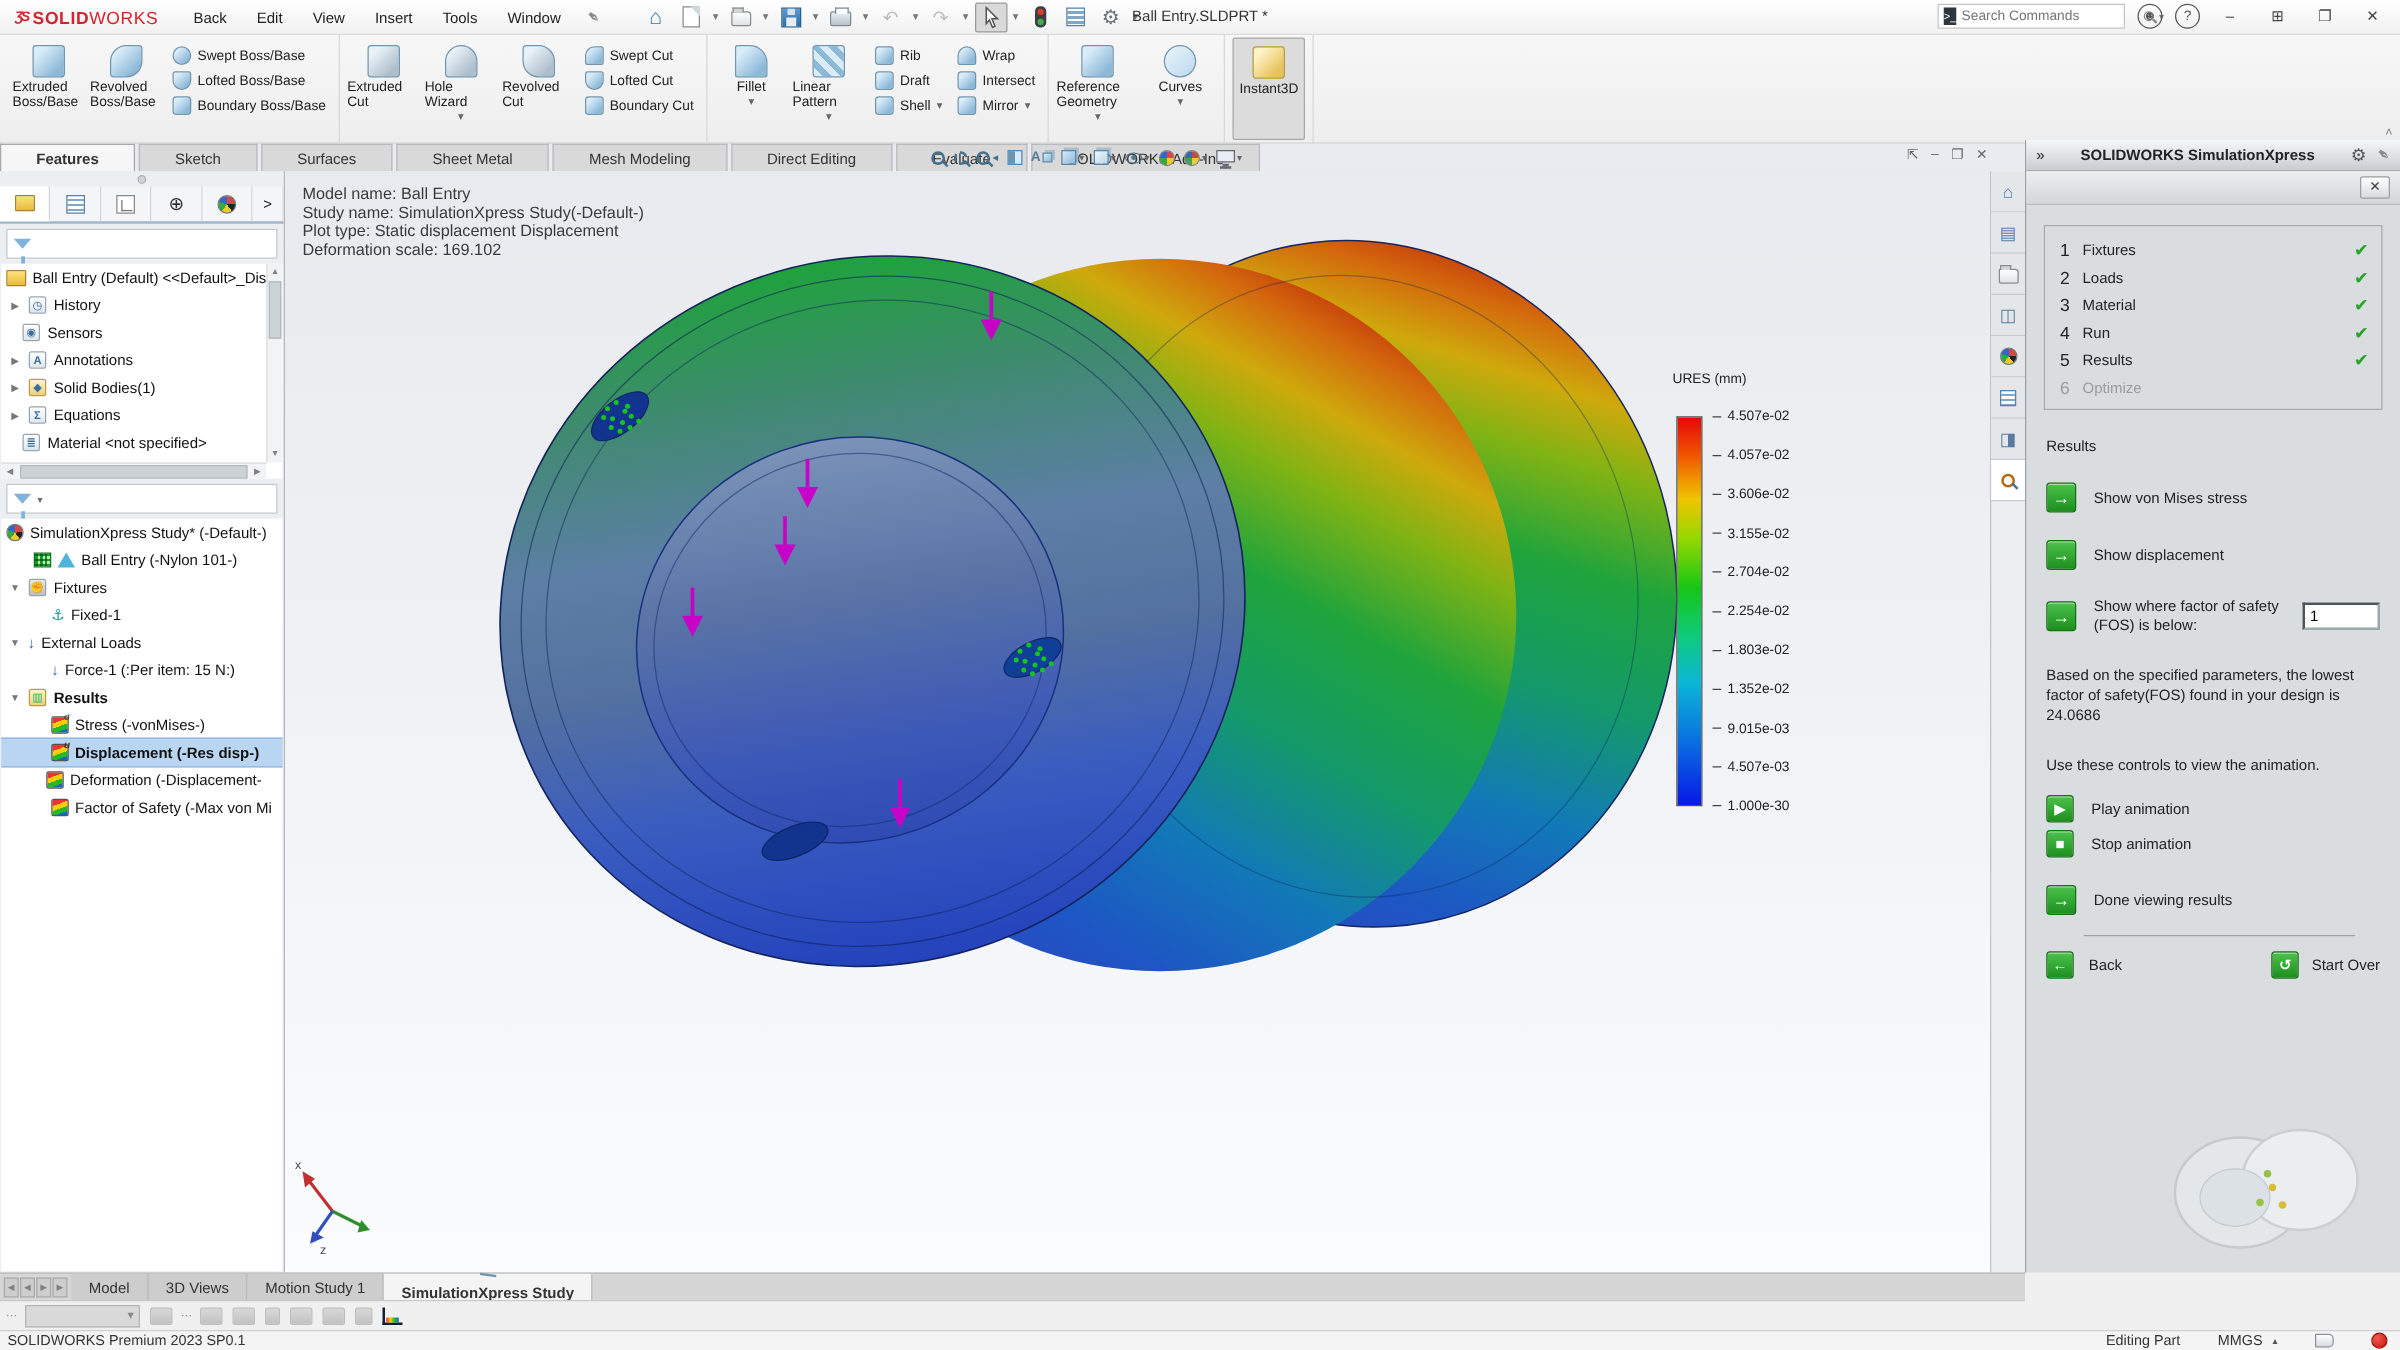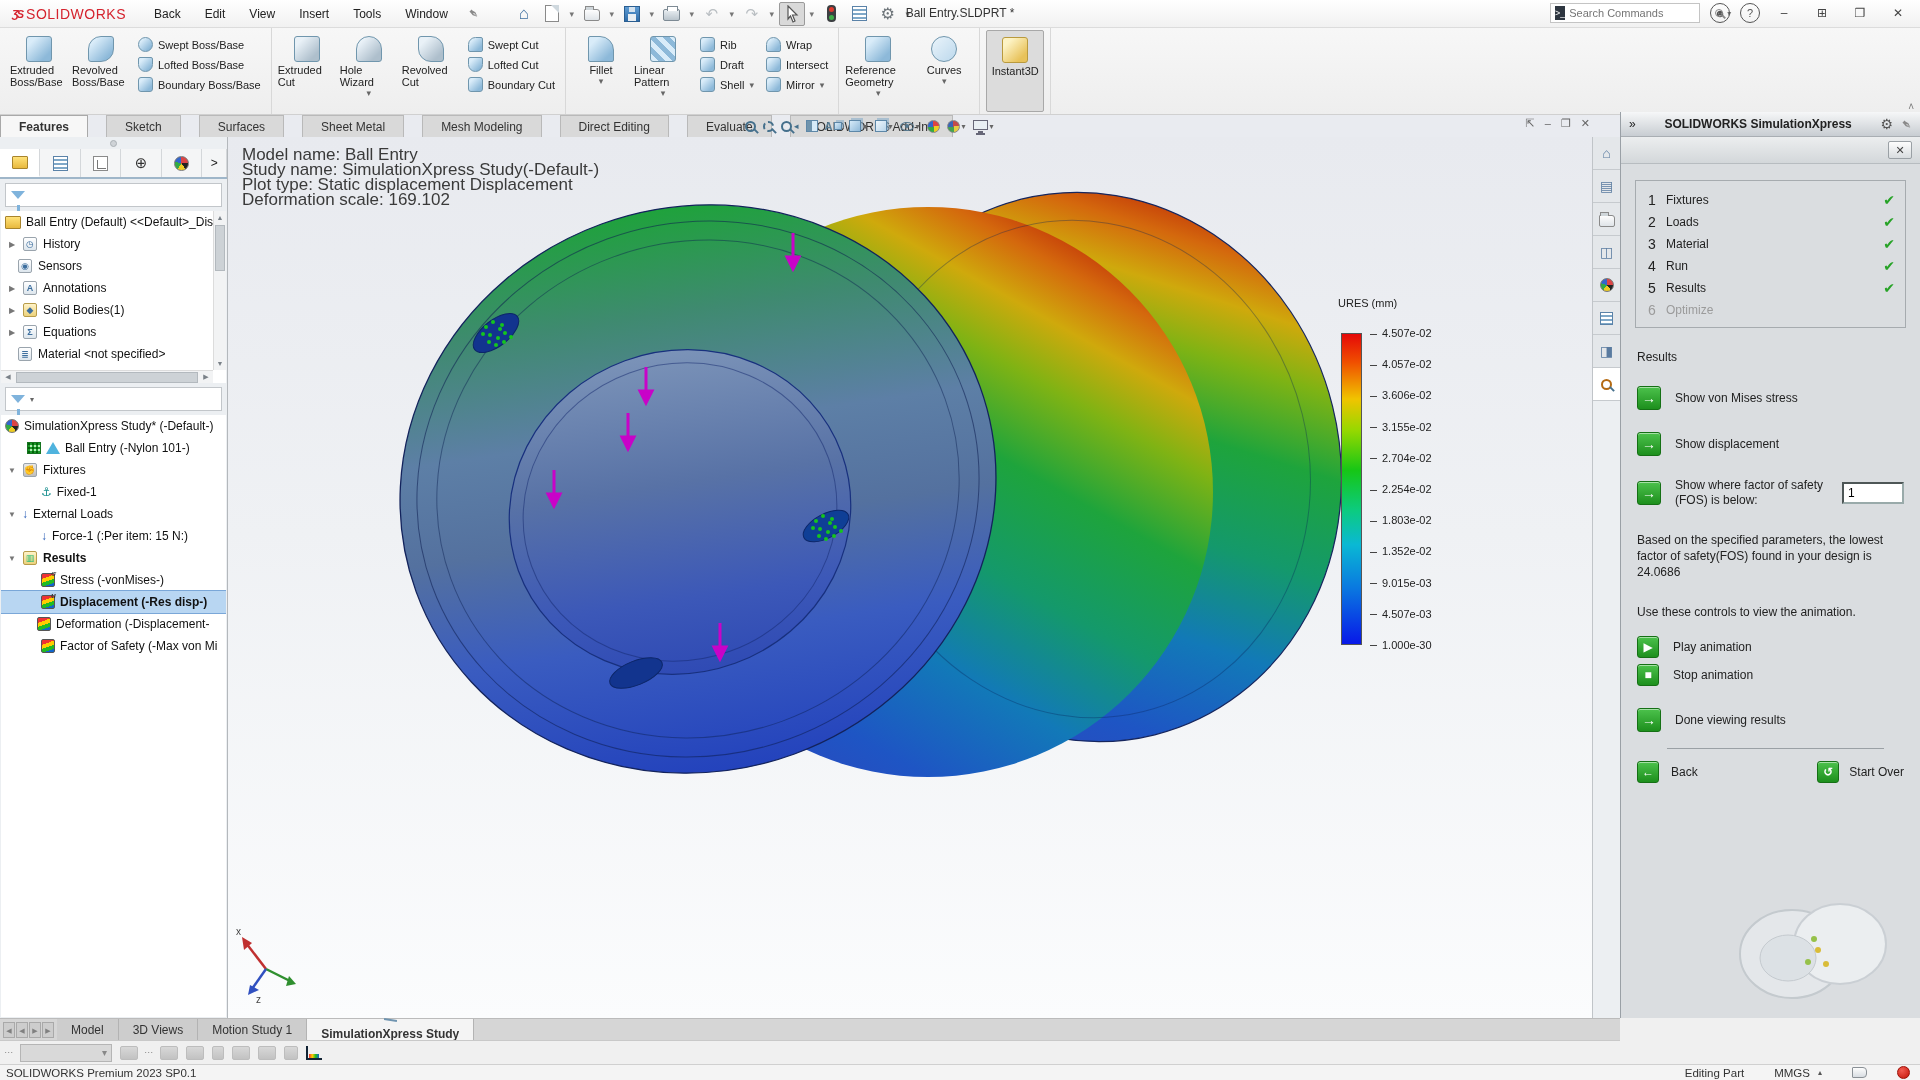--- a/index.html
+++ b/index.html
@@ -4,21 +4,21 @@
 <style>
   * { margin:0; padding:0; box-sizing:border-box; }
   html,body { width:1920px; height:1080px; overflow:hidden; }
   body { font-family:"Liberation Sans","DejaVu Sans",sans-serif; font-size:12px; color:#222; background:#f0f0f0; }
   .app { position:relative; width:1920px; height:1080px; background:#f0f0f0; }
 
   
   .menubar { position:absolute; top:0; left:0; right:0; height:28px; background:linear-gradient(#ffffff,#f1f1f1); border-bottom:1px solid #dcdcdc; display:flex; align-items:center; }
   .logo { display:flex; align-items:center; gap:4px; padding:0 10px 0 12px; }
   .logo-mark { font-weight:bold; font-style:italic; font-size:11px; color:#d5232e; letter-spacing:-2px; }
-  .logo-solid { font-weight:normal; font-size:14px; color:#d5232e; letter-spacing:.5px; }
+  .logo-solid { font-weight:bold; font-size:14px; color:#d5232e; letter-spacing:.5px; }
   .logo-works { font-weight:normal; font-size:14px; color:#d5232e; letter-spacing:.5px; }
   .menus { display:flex; gap:4px; margin-left:8px; }
   .menu-item { padding:5px 10px; cursor:default; }
   .pin-glyph { color:#8a8a8a; font-size:13px; margin:0 10px; transform:rotate(40deg); display:inline-block; }
   .qat { display:flex; align-items:center; gap:2px; margin-left:22px; }
   .qat .qbtn { display:flex; align-items:center; justify-content:center; width:26px; height:24px; border-radius:2px; }
   .qat .caret { color:#777; font-size:9px; width:10px; text-align:center; }
   .qbtn.sel-active { background:#d9d9d9; border:1px solid #9a9a9a; }
   .g-home { color:#3f6f9f; font-size:17px; }
   .ico-doc { width:14px; height:17px; background:#fff; border:1px solid #8a8a8a; position:relative; }
@@ -57,21 +57,21 @@
   .ricon.small { width:15px; height:15px; }
   .ricon.cut { background:linear-gradient(135deg,#e9f1f7 20%,#aebfcc 80%); }
   .ricon.gold { background:linear-gradient(135deg,#fdf3c4 20%,#e8c25a 80%); border-color:#b99a3e; }
   .rcaret { font-size:9px; color:#666; }
   .rbig .rcaret { margin-top:-2px; }
   .instant3d { background:#dcdcdc; border:1px solid #a8a8a8; }
   .ribbon-collapse { position:absolute; right:6px; bottom:2px; color:#777; font-size:10px; }
 
   
   .tabrow { position:absolute; top:115px; left:0; right:0; height:22px; background:#e9ebf0; display:flex; align-items:flex-end; }
-  .rtab { padding:3px 18px; background:#d9d9d9; border:1px solid #b9b9b9; border-bottom:none; font-size:12px; color:#333; margin-right:18px; height:22px; display:flex; align-items:center; }
+  .rtab { padding:3px 28px; background:#d9d9d9; border:1px solid #b9b9b9; border-bottom:none; font-size:12px; color:#333; margin-right:3px; height:22px; display:flex; align-items:center; }
   .rtab.active { background:#f7f7f7; font-weight:bold; border-color:#a9a9a9; }
   .hud { position:absolute; left:745px; top:0; height:22px; display:flex; align-items:center; gap:7px; }
   .hu { display:flex; align-items:center; gap:2px; }
   .mag { position:relative; width:11px; height:11px; border:2px solid #45708c; border-radius:50%; }
   .mag::after { content:""; position:absolute; width:6px; height:2px; background:#45708c; transform:rotate(45deg); right:-5px; bottom:-2px; }
   .cube3 { width:12px; height:12px; background:linear-gradient(135deg,#d6eaf8,#8fb8d8); border:1px solid #5d87a8; box-shadow:2px -2px 0 rgba(130,170,200,.55); }
   .secv { width:12px; height:12px; border:1px solid #5d87a8; background:linear-gradient(90deg,#6e93ad 50%,#d6eaf8 50%); }
   .atext { font-size:11px; font-weight:bold; color:#5a7econ; color:#5a7e95; }
   .eye { width:14px; height:9px; border:1.5px solid #55788f; border-radius:50%; position:relative; }
   .eye::after { content:""; position:absolute; left:4px; top:1.5px; width:4px; height:4px; border-radius:50%; background:#55788f; }
@@ -115,21 +115,21 @@
   .ic-tetra { width:0; height:0; border-left:7px solid transparent; border-right:7px solid transparent; border-bottom:12px solid #4fb3de; }
   .vscroll { position:absolute; right:0; top:0; width:13px; bottom:13px; background:#f2f3f4; border-left:1px solid #dcdcdc; }
   .vscroll .thumb { position:absolute; left:1px; right:1px; top:14px; height:46px; background:#cdd2d6; border:1px solid #b3b9be; }
   .vscroll .ar { position:absolute; left:0; right:0; height:13px; color:#7a8188; font-size:7px; text-align:center; line-height:13px; }
   .hscroll { position:absolute; left:0; right:13px; bottom:0; height:13px; background:#f2f3f4; border-top:1px solid #dcdcdc; display:flex; align-items:center; }
   .hscroll .ar { width:14px; color:#7a8188; font-size:7px; text-align:center; }
   .hscroll .thumb { flex:1; height:11px; background:#cdd2d6; border:1px solid #b3b9be; margin:0 1px; }
 
   
   .viewport { position:absolute; left:228px; top:137px; width:1364px; bottom:62px; background:linear-gradient(#e8eaef 0%, #eff1f4 45%, #fbfcfd 100%); overflow:hidden; }
-  .vinfo { position:absolute; left:14px; top:10px; font-size:17px; color:#3a3a3a; line-height:15px; }
+  .vinfo { position:absolute; left:14px; top:10px; font-size:13px; color:#3a3a3a; line-height:15px; }
   .model-svg { position:absolute; inset:0; width:100%; height:100%; }
   .legend { position:absolute; left:1108px; top:160px; width:240px; font-size:11px; color:#222; }
   .legend-title { position:absolute; left:2px; top:0; }
   .legend-bar { position:absolute; left:5px; top:36px; width:21px; height:312px; border:1px solid #555;
     background:linear-gradient(#e50808 0%, #f04e00 9%, #f0c400 21%, #97d800 31%, #16c616 44%, #0ccb80 57%, #0ab8d4 68%, #0a78e0 82%, #0818e8 100%); }
   .legend-labels { position:absolute; left:34px; top:29px; height:326px; display:flex; flex-direction:column; justify-content:space-between; }
   .legend-labels span { height:14px; line-height:14px; }
   .legend-labels span::before { content:""; display:inline-block; width:7px; height:1px; background:#444; margin-right:5px; vertical-align:middle; }
 
   

